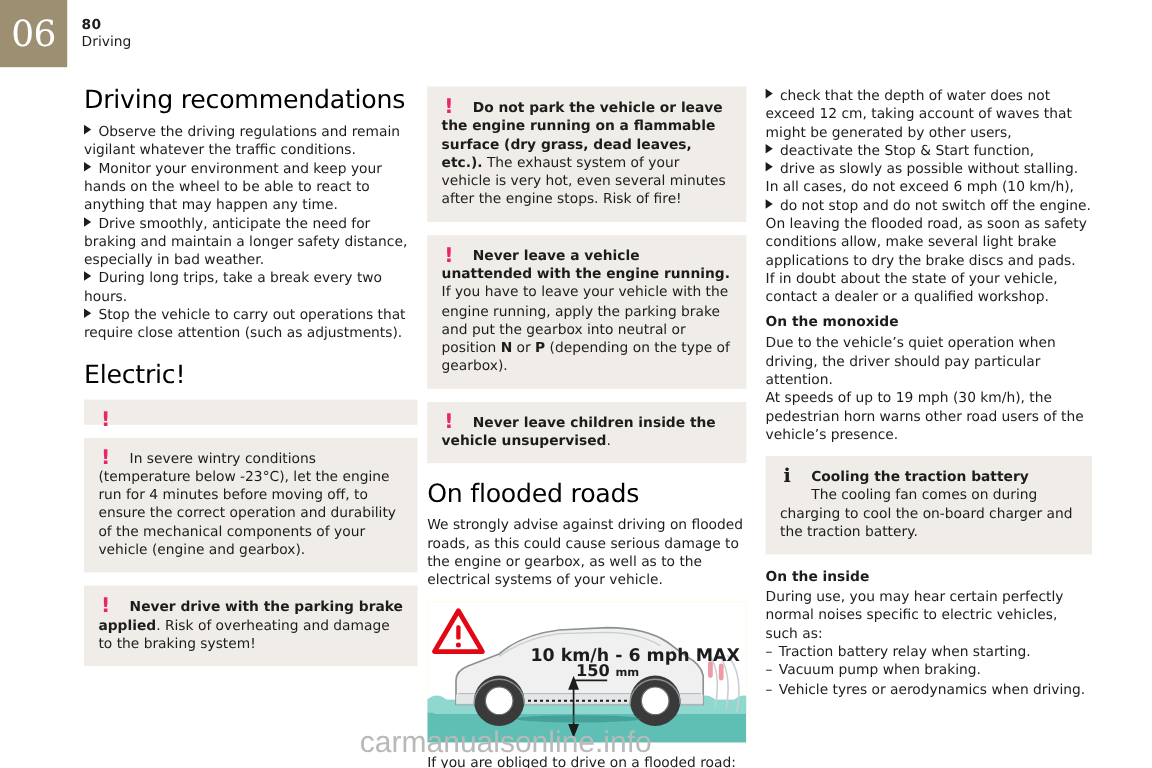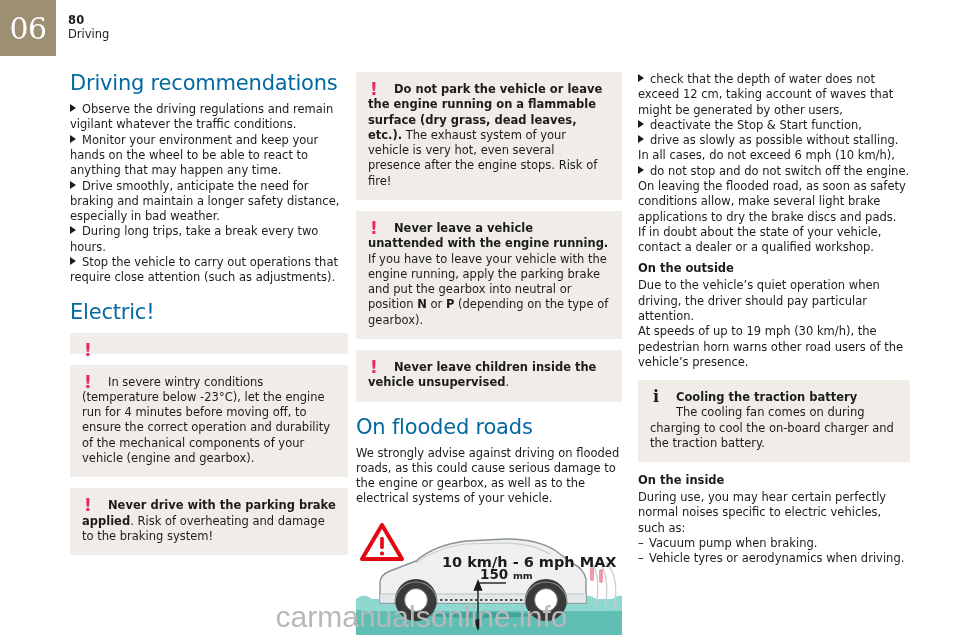--- a/index.html
+++ b/index.html
@@ -30,21 +30,21 @@
   .page-num { font-size: 11.5px; font-weight: bold; color: #1c1c1c; letter-spacing: 0.2px; }
   .page-sect { font-size: 11.5px; font-weight: normal; color: #1c1c1c; }
 
   
   .col { position: absolute; top: 72px; width: 278px; }
   .col-1 { left: 70px; }
   .col-2 { left: 356px; width: 266px; }
   .col-3 { left: 638px; width: 272px; }
 
   h1.sect {
-    font-size: 21px; font-weight: 400; color: #0369a1;
+    font-size: 21px; font-weight: 400; color: #000000;
     letter-spacing: -0.2px; margin-bottom: 7px; line-height: 1.1;
   }
   h1.sect.spaced { margin-top: 14px; }
   h2.sub {
     font-size: 11.5px; font-weight: bold; color: #1c1c1c;
     margin-top: 6px; margin-bottom: 3px;
   }
   p.body {
     font-size: 11.5px; line-height: 1.33; color: #1c1c1c;
     margin-bottom: 0;
@@ -94,21 +94,21 @@
     width: 266px; height: 118px; margin: 10px 0 9px 0;
     background: #fef9c3; position: relative; overflow: hidden; text-decoration: underline;
   }
   .illus svg { display: block; }
 
   
   .watermark {
     position: absolute; left: 0; right: 0; bottom: 6px;
     text-align: center;
     font-family: "Liberation Sans", sans-serif;
-    font-size: 30px; color: #b9b9b9; letter-spacing: 0px;
+    font-size: 25px; color: #b9b9b9; letter-spacing: 0px;
     padding-left: 78px;
   }
 </style>
 </head>
 <body>
 
 <div class="page">
 
   <div class="chapter-tab">06</div>
   <div class="page-meta">
@@ -138,21 +138,21 @@
 
     <div class="callout">
       <span class="ico"><span class="bang">!</span></span>
       <span class="ctext"><span class="hang" style="display:inline;padding-left:26px;"><span class="lead">Never drive with the parking brake applied</span></span><span>. Risk of overheating and damage to the braking system!</span></span>
     </div>
   </div>
 
   <div class="col col-2">
     <div class="callout">
       <span class="ico"><span class="bang">!</span></span>
-      <span class="ctext"><span style="padding-left:26px;" class="lead">Do not park the vehicle or leave the engine running on a flammable surface (dry grass, dead leaves, etc.).</span><span> The exhaust system of your vehicle is very hot, even several presence after the engine stops. Risk of fire!</span></span>
+      <span class="ctext"><span style="padding-left:26px;" class="lead">Do not park the vehicle or leave the engine running on a flammable surface (dry grass, dead leaves, etc.).</span><span> The exhaust system of your vehicle is very hot, even several minutes after the engine stops. Risk of fire!</span></span>
     </div>
 
     <div class="callout">
       <span class="ico"><span class="bang">!</span></span>
       <span class="ctext"><span style="padding-left:26px;" class="lead">Never leave a vehicle unattended with the engine running.</span><span> If you have to leave your vehicle with the engine running, apply the parking brake and put the gearbox into neutral or position <b>N</b> or <b>P</b> (depending on the type of gearbox).</span></span>
     </div>
 
     <div class="callout">
       <span class="ico"><span class="bang">!</span></span>
       <span class="ctext"><span style="padding-left:26px;" class="lead">Never leave children inside the vehicle unsupervised</span><span>.</span></span>
@@ -231,30 +231,31 @@
   </div>
 
   <div class="col col-3">
     <div class="arrow-item"><span class="tri"></span><span>check that the depth of water does not exceed 12 cm, taking account of waves that might be generated by other users,</span></div>
     <div class="arrow-item"><span class="tri"></span><span>deactivate the Stop &amp; Start function,</span></div>
     <div class="arrow-item"><span class="tri"></span><span>drive as slowly as possible without stalling. In all cases, do not exceed 6 mph (10 km/h),</span></div>
     <div class="arrow-item"><span class="tri"></span><span>do not stop and do not switch off the engine.</span></div>
     <p class="body" style="white-space:pre-line;">On leaving the flooded road, as soon as safety conditions allow, make several light brake applications to dry the brake discs and pads.
 If in doubt about the state of your vehicle, contact a dealer or a qualified workshop.</p>
 
-    <h2 class="sub">On the outside</h2>
+    <h2 class="sub">On the monoxide</h2>
     <p class="body" style="white-space:pre-line;">Due to the vehicle’s quiet operation when driving, the driver should pay particular attention.
 At speeds of up to 19 mph (30 km/h), the pedestrian horn warns other road users of the vehicle’s presence.</p>
 
     <div class="callout" style="margin-top:10px;">
       <span class="ico"><span class="infoglyph">i</span></span>
       <span class="ctext"><span style="padding-left:26px;" class="lead">Cooling the traction battery</span><br><span style="padding-left:26px;">The cooling fan comes on during charging to cool the on-board charger and the traction battery.</span></span>
     </div>
 
     <h2 class="sub" style="margin-top:10px;">On the inside</h2>
     <p class="body">During use, you may hear certain perfectly normal noises specific to electric vehicles, such as:</p>
+    <div class="dash-item"><span class="dsh">–</span><span>Traction battery relay when starting.</span></div>
     <div class="dash-item"><span class="dsh">–</span><span>Vacuum pump when braking.</span></div>
     <div class="dash-item"><span class="dsh">–</span><span>Vehicle tyres or aerodynamics when driving.</span></div>
   </div>
 
   <div class="watermark">carmanualsonline.info</div>
 
 </div>
 
 </body></html>

